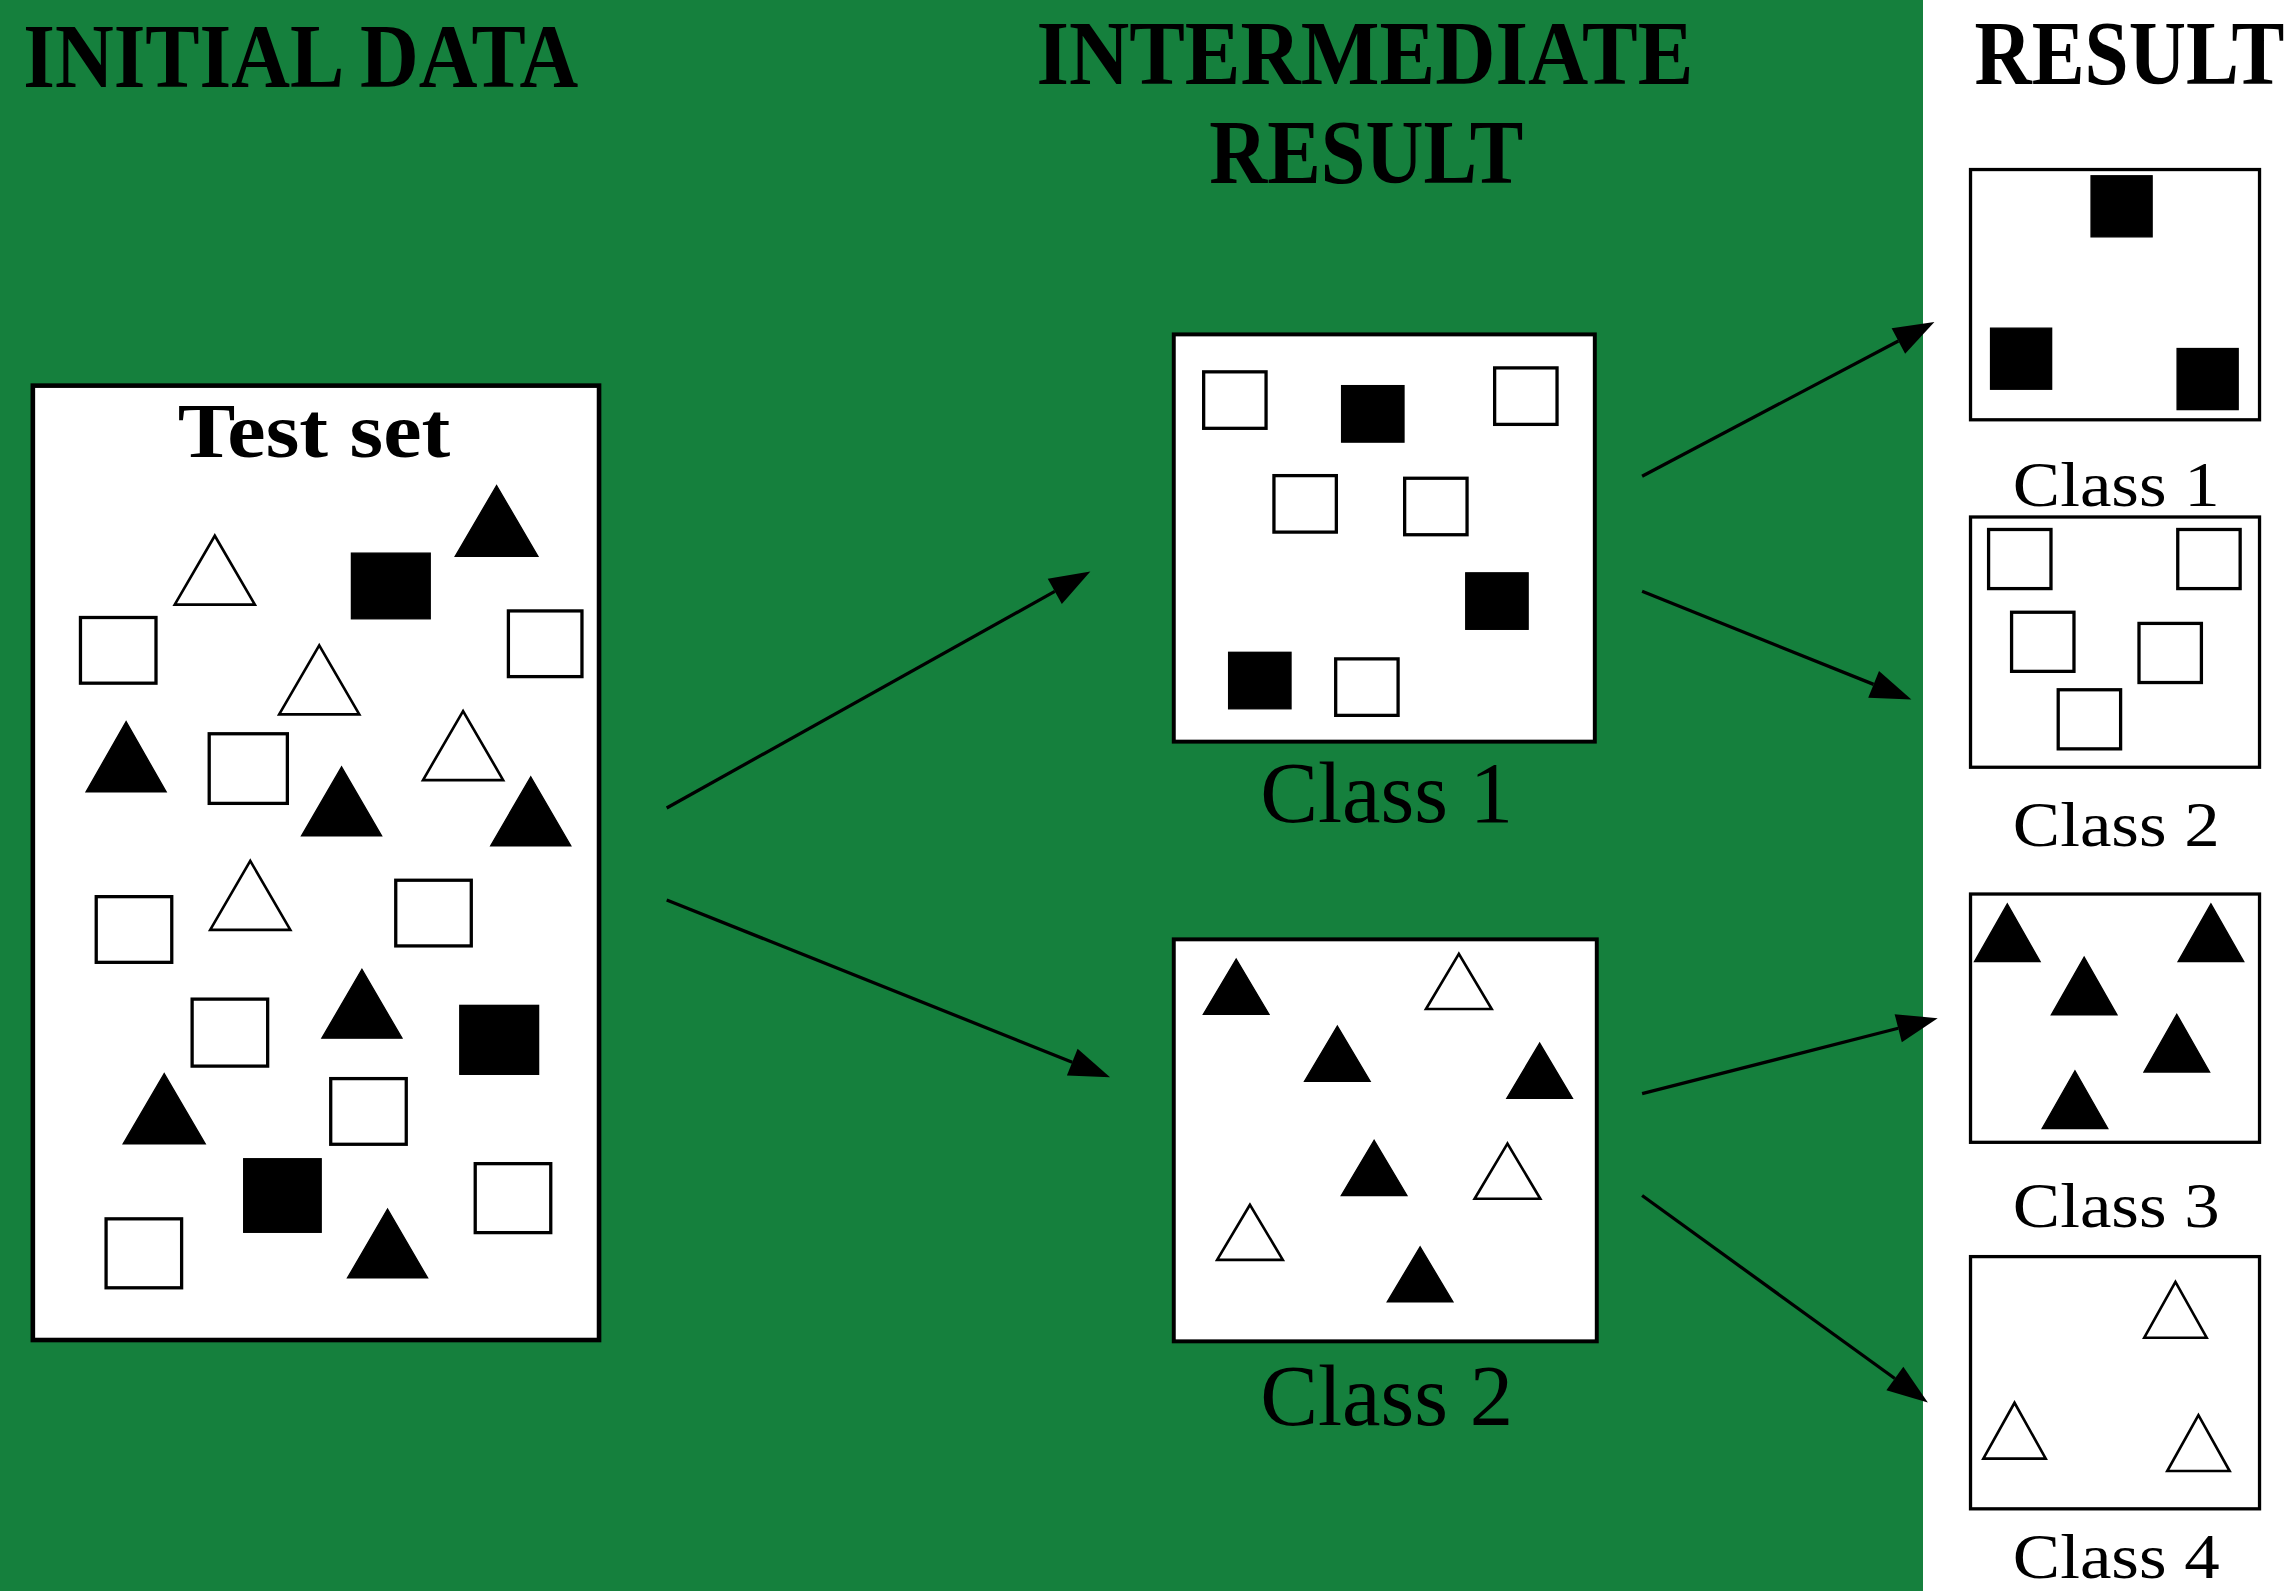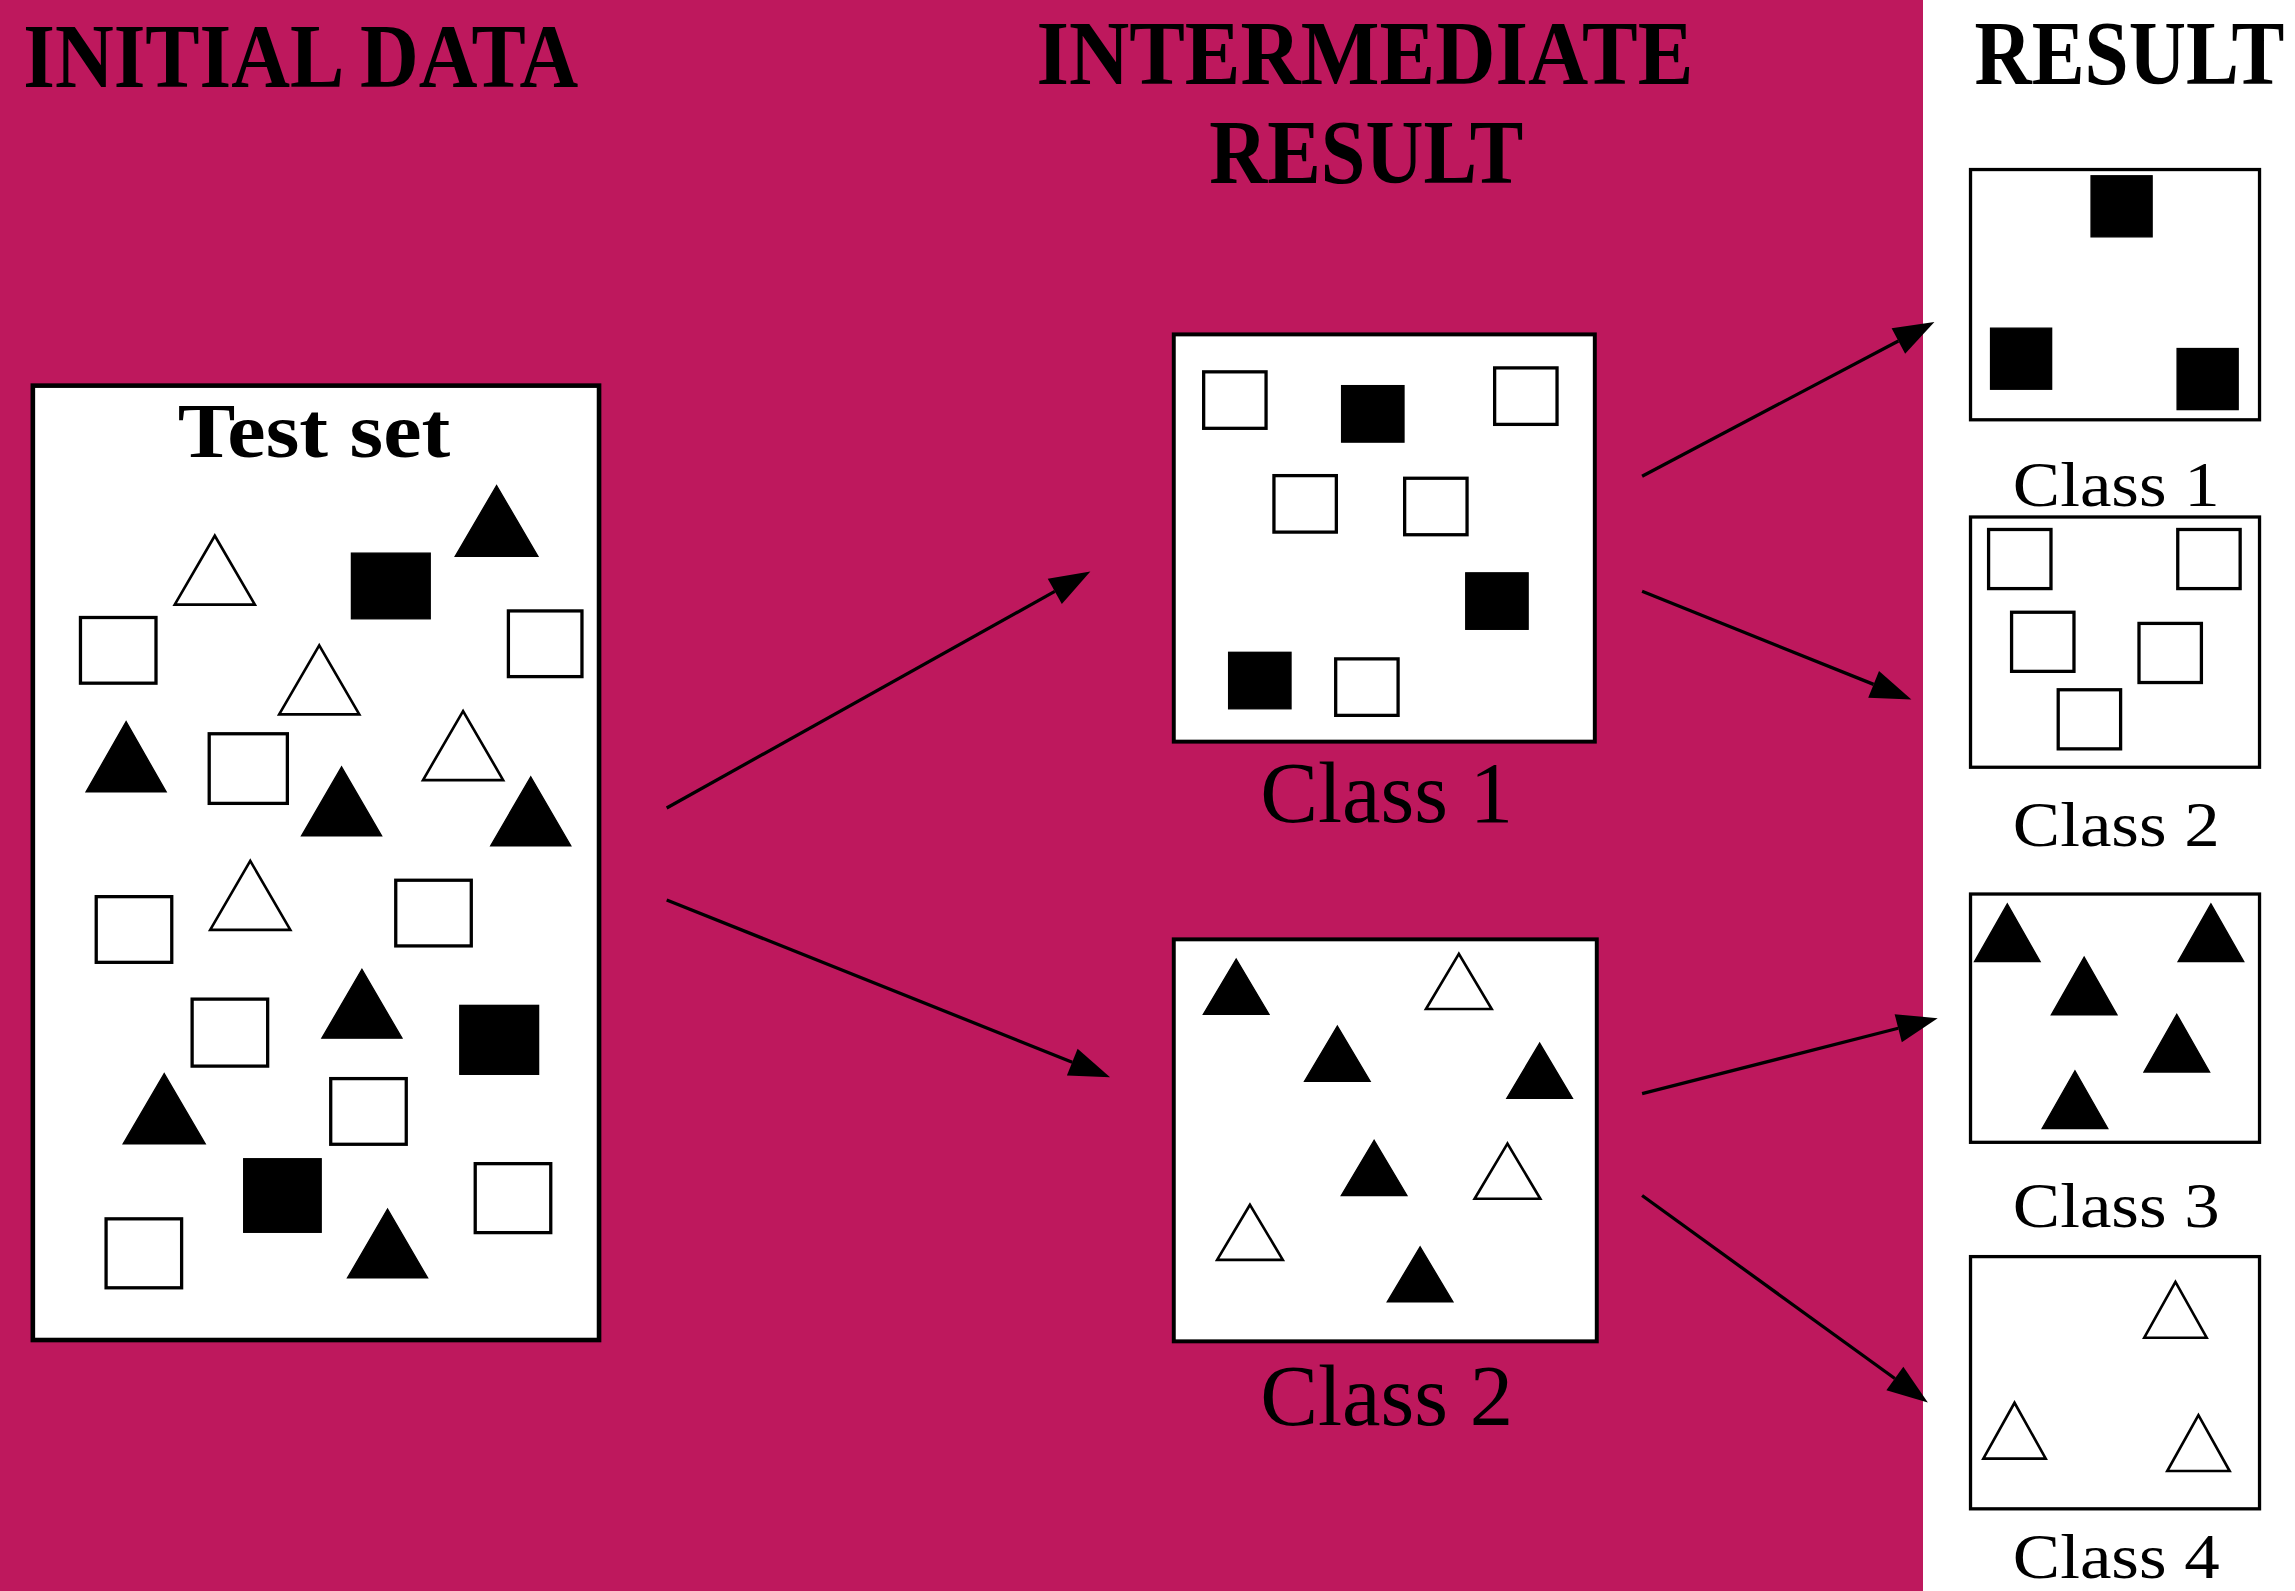--- a/index.html
+++ b/index.html
@@ -1,17 +1,17 @@
 <!DOCTYPE html>
 <html style="font-size:10.5px"><head>
 <meta charset="utf-8">
 <style>
   html, body { margin: 0; padding: 0; background: #ffffff; }
   .canvas-wrap {
-    width: 1923px; height: 1591px; position: relative; background: #be185d;
+    width: 1923px; height: 1591px; position: relative; background: #15803d;
   }
   svg { display: block; }
   text {
     font-family: "Liberation Serif", "DejaVu Serif", serif;
     fill: #000000;
     text-anchor: middle;
   }
   .hdr      { font-size: 140px; font-weight: bold; }
   .panel-title { font-size: 118px; font-weight: bold; }
   .int-label { font-size: 132px; }

